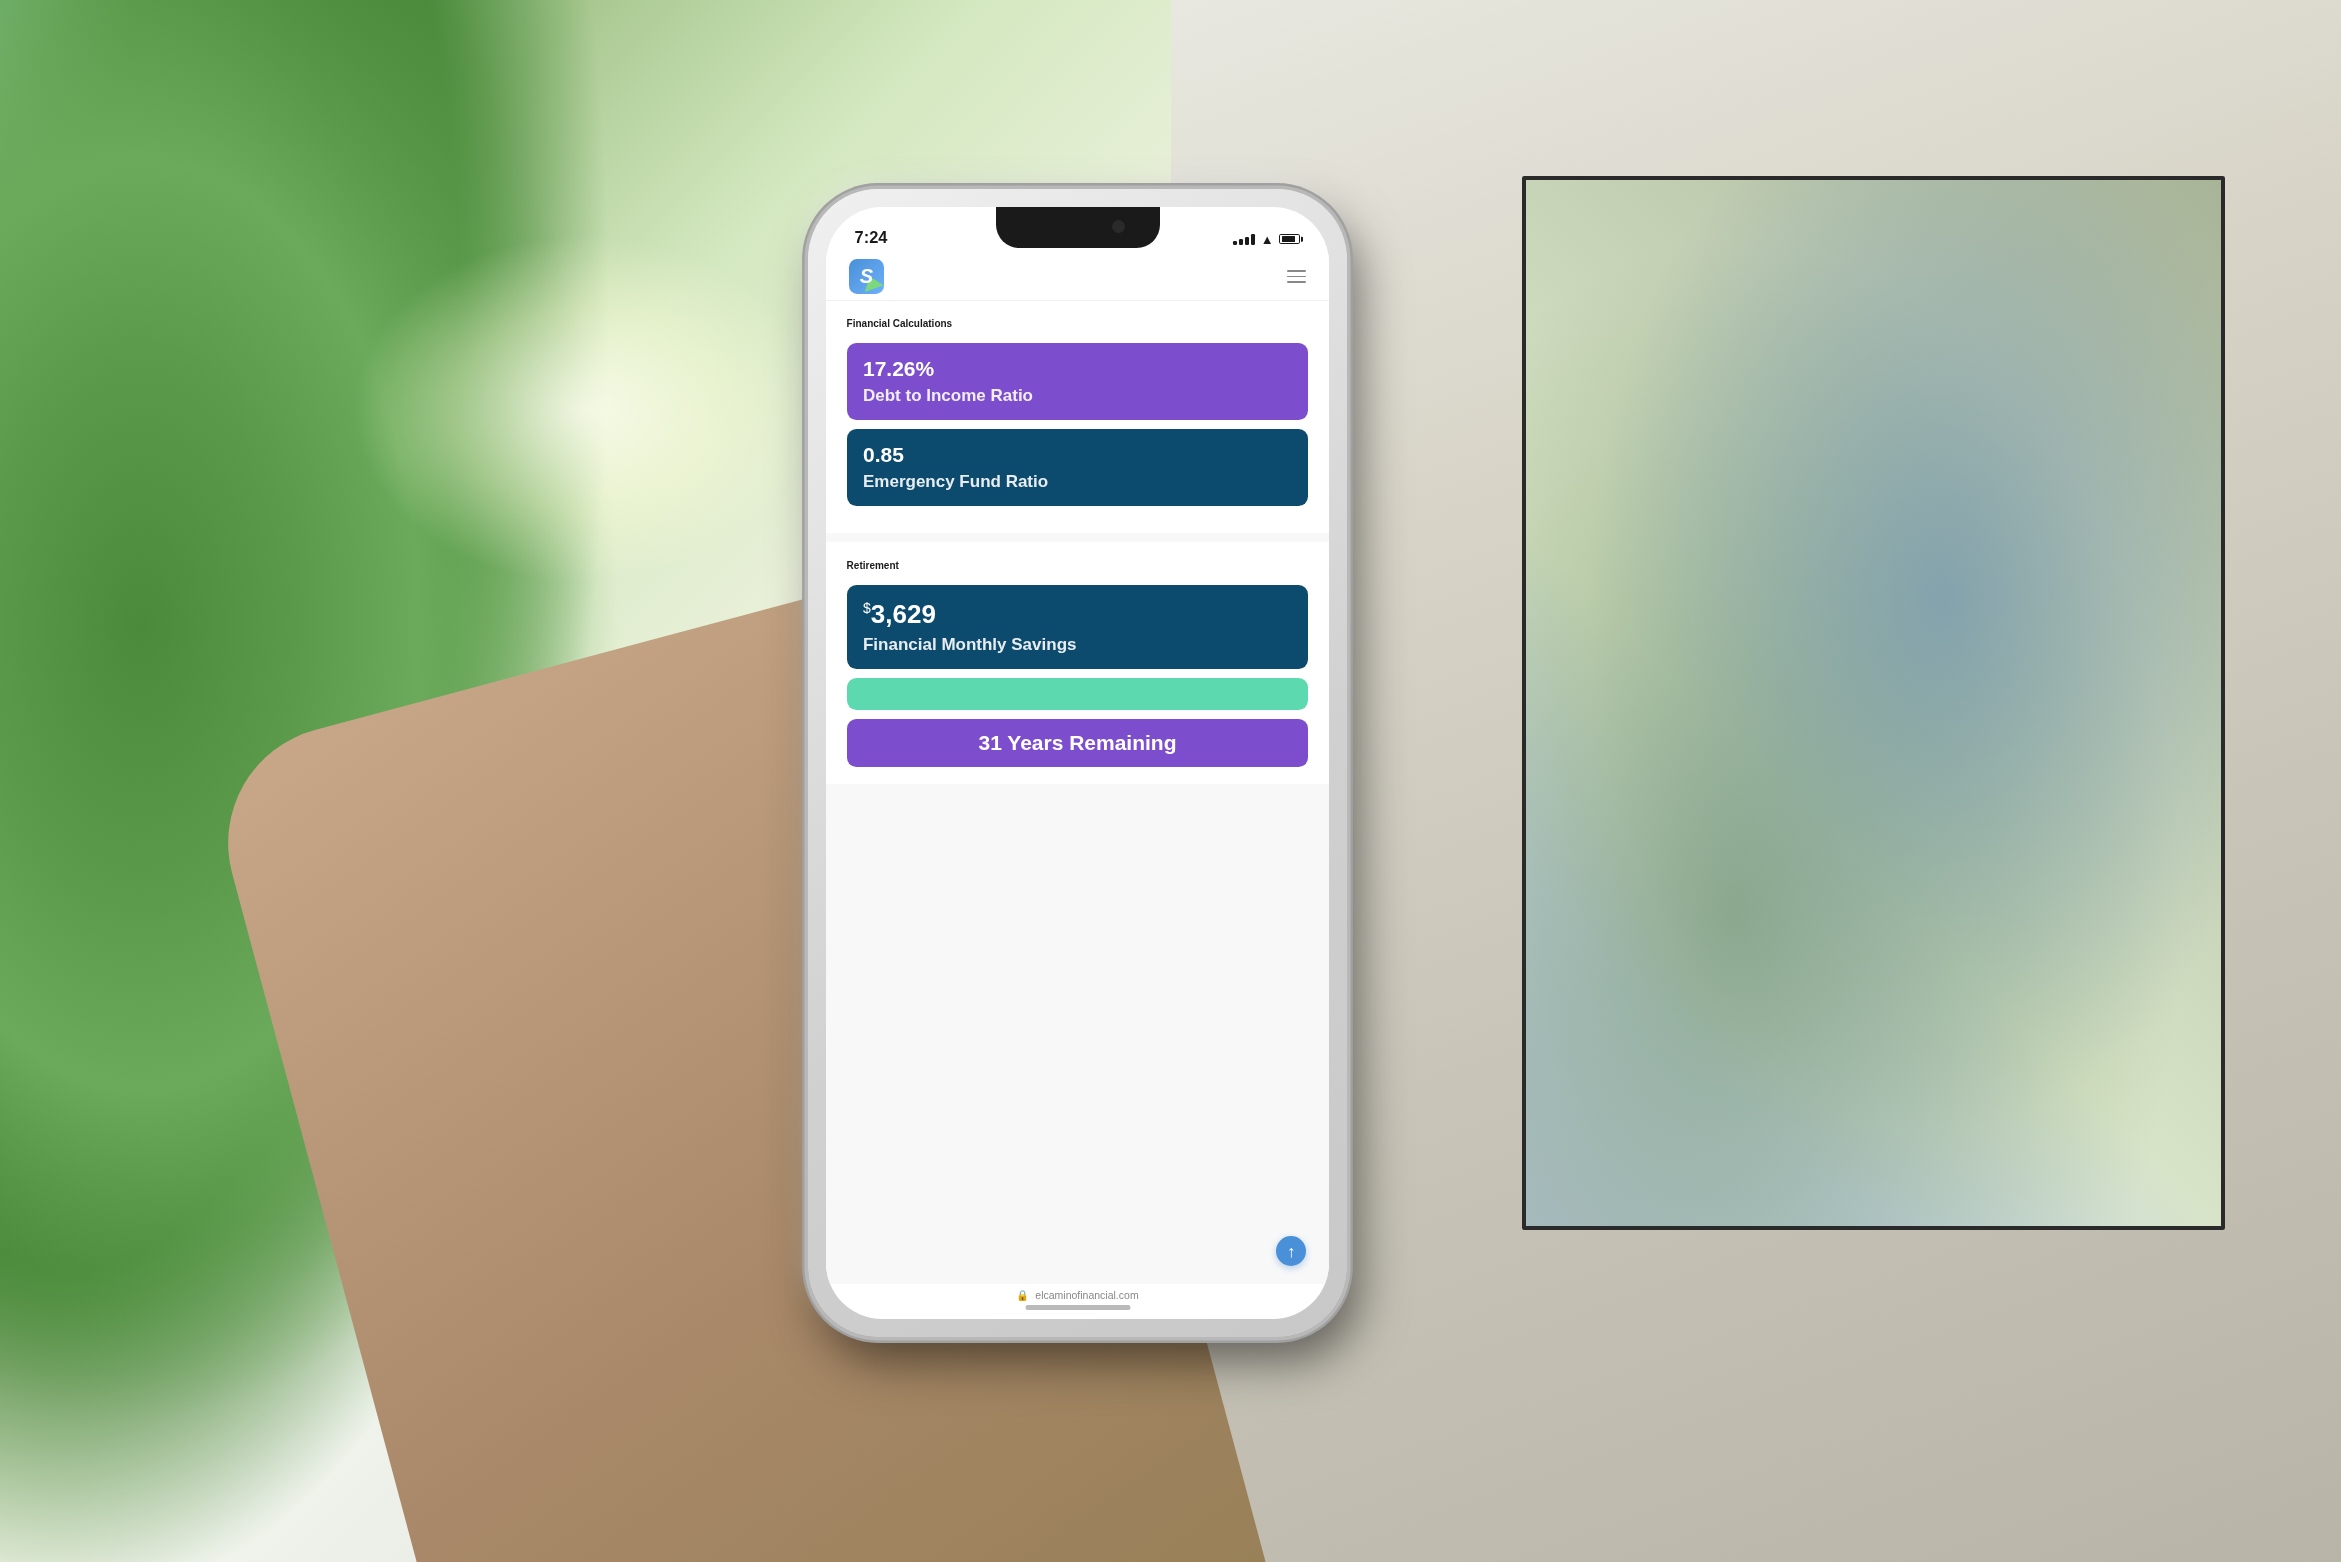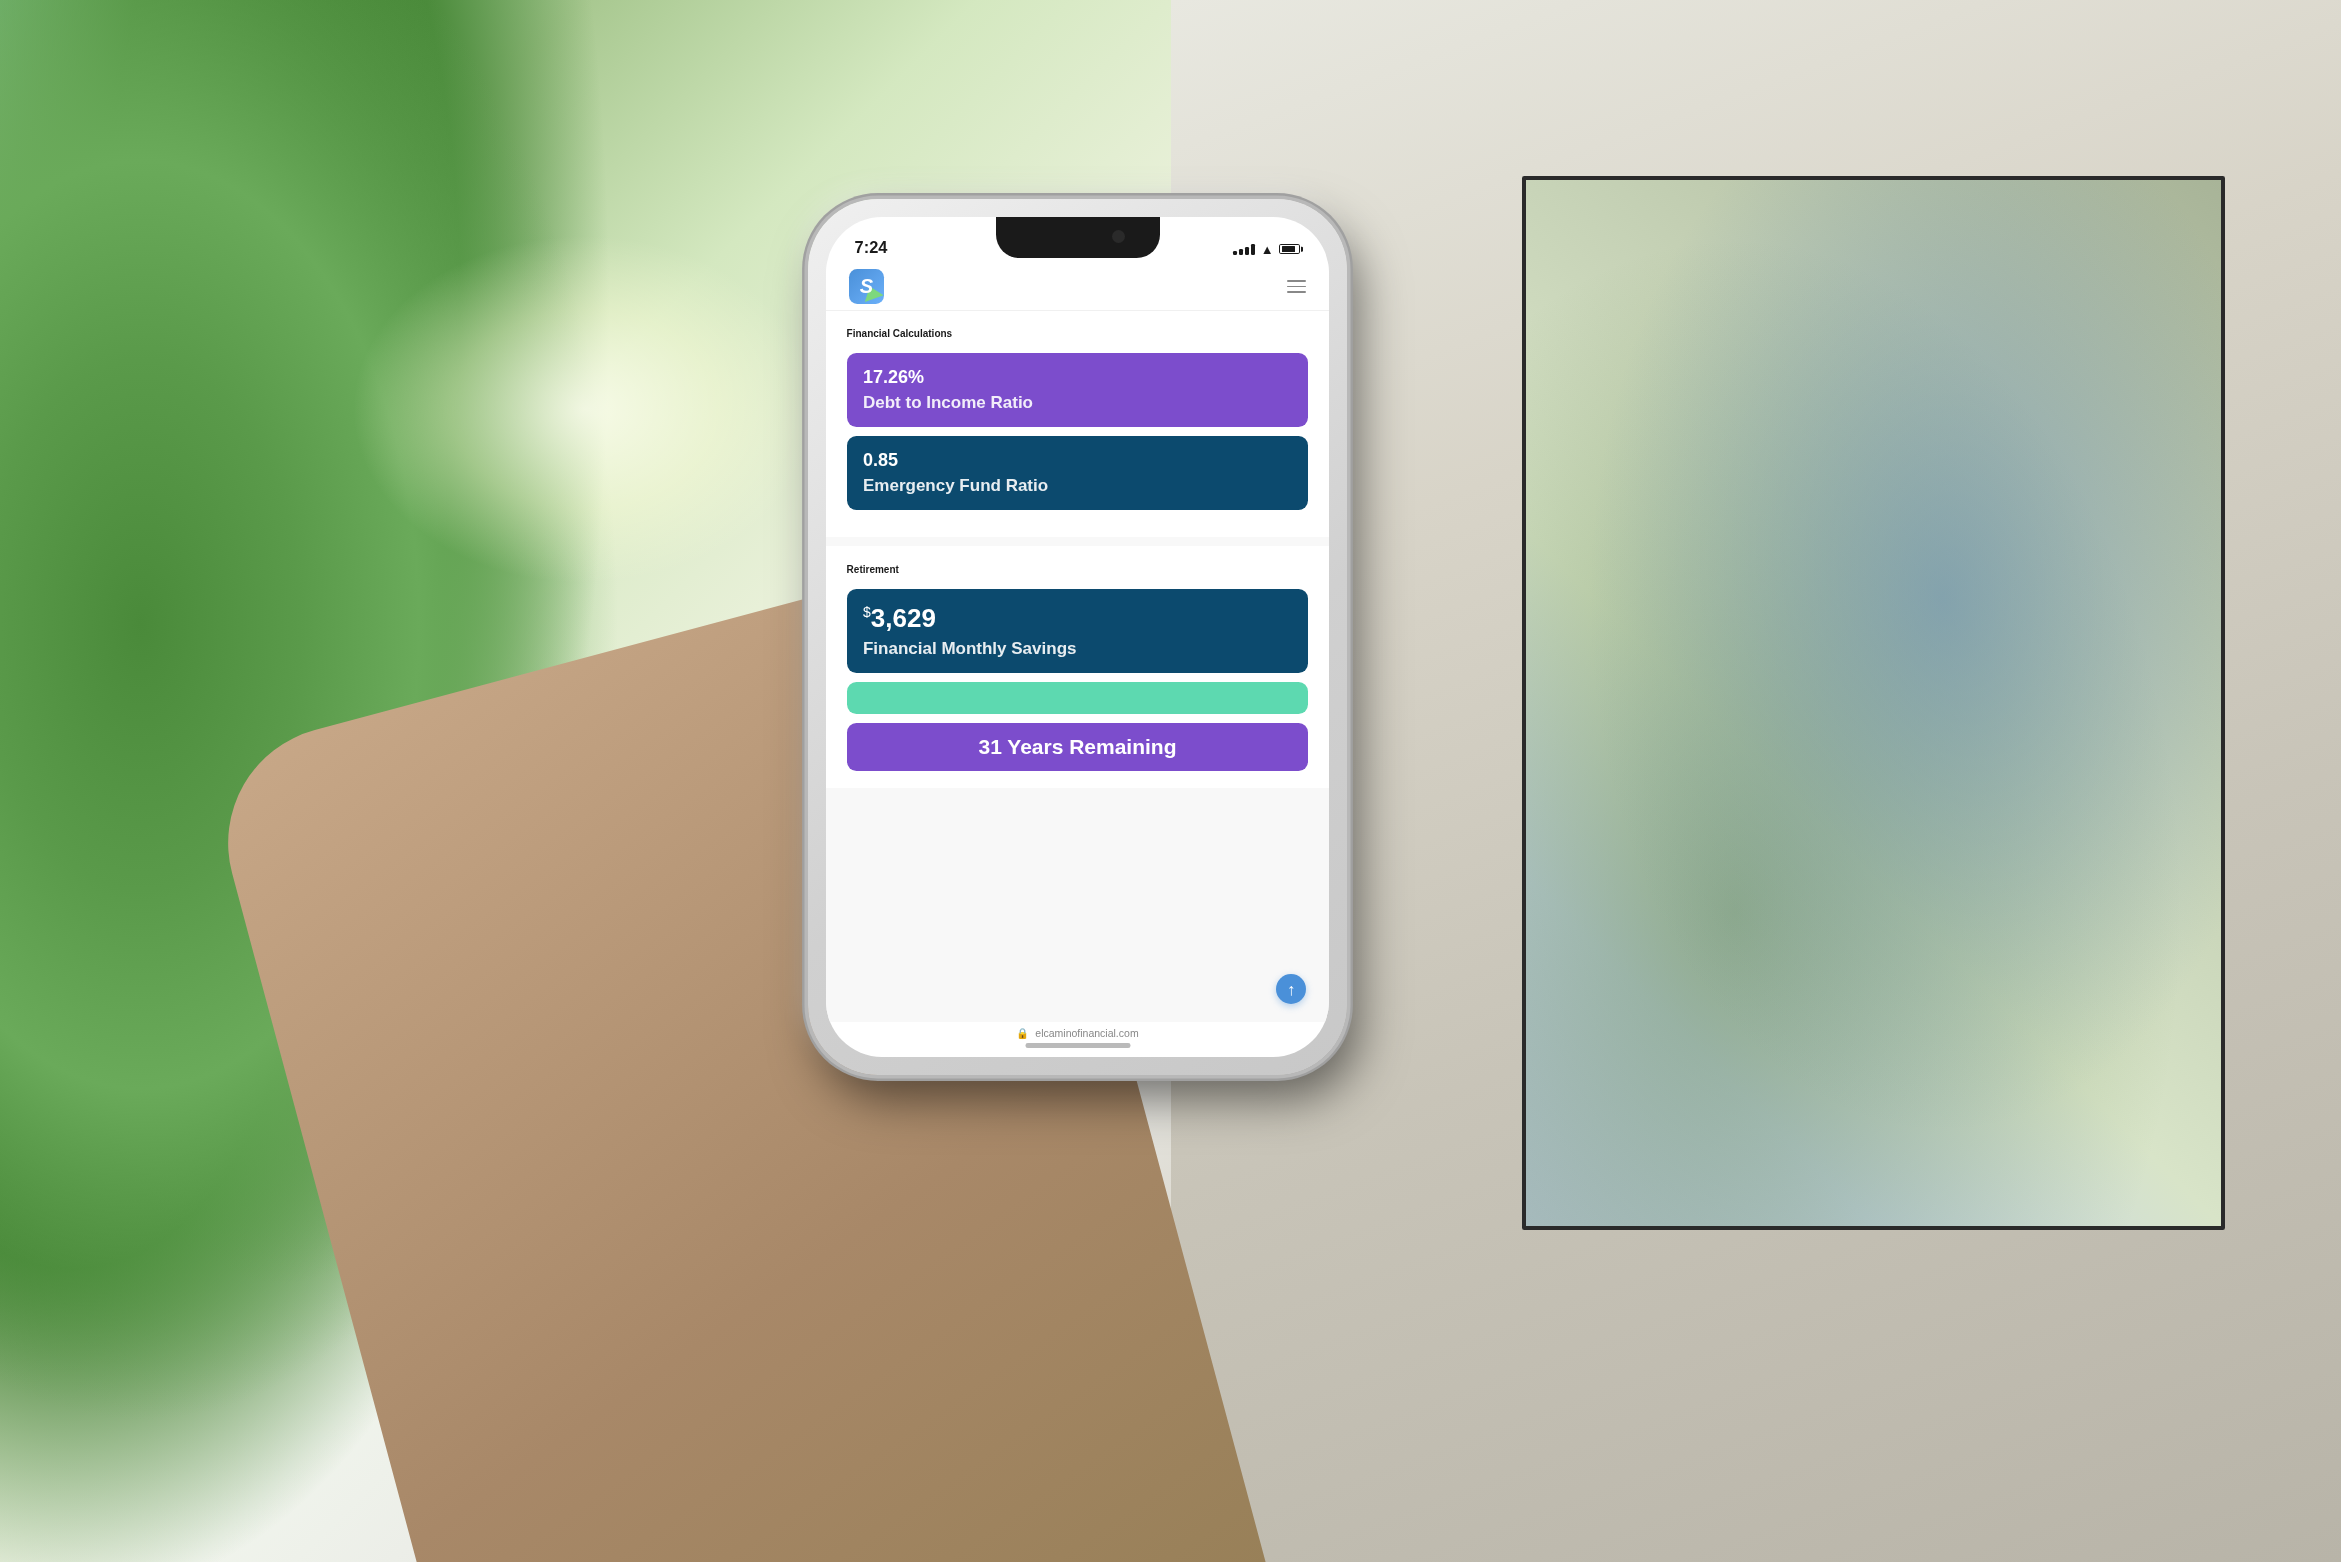--- a/index.html
+++ b/index.html
@@ -92,23 +92,23 @@
       height: 1054px;
       background: linear-gradient(160deg, #c8a888 0%, #b89878 30%, #a88868 60%, #988058 100%);
       border-radius: 117px 117px 0 0;
       transform: rotate(-15deg) translateX(-59px) translateY(117px);
     }
 
     
     .iphone {
       position: absolute;
       left: 808px;
-      top: 199px;
+      top: 189px;
       width: 539px;
-      height: 876px;
+      height: 1148px;
       background: linear-gradient(145deg, #f0f0f0 0%, #e0e0e0 30%, #d0d0d0 60%, #c8c8c8 100%);
       border-radius: 70px;
       box-shadow: 
         0 0 0 3.5px #b8b8b8,
         0 0 0 5.9px #a0a0a0,
         11.7px 23.4px 47px rgba(0,0,0,0.5),
         -5.9px -11.7px 23.4px rgba(255,255,255,0.3);
       overflow: hidden;
     }
 
@@ -328,21 +328,21 @@
 
     .card-yellow {
       background: #0c4a6e;
     }
 
     .card-green {
       background: #5dd9b0;
     }
 
     .card-value {
-      font-size: 18px;
+      font-size: 21px;
       font-weight: 700;
       color: white;
     }
 
     .card-label {
       font-size: 17px;
       color: rgba(255,255,255,0.9);
       font-weight: 700;
     }
 

